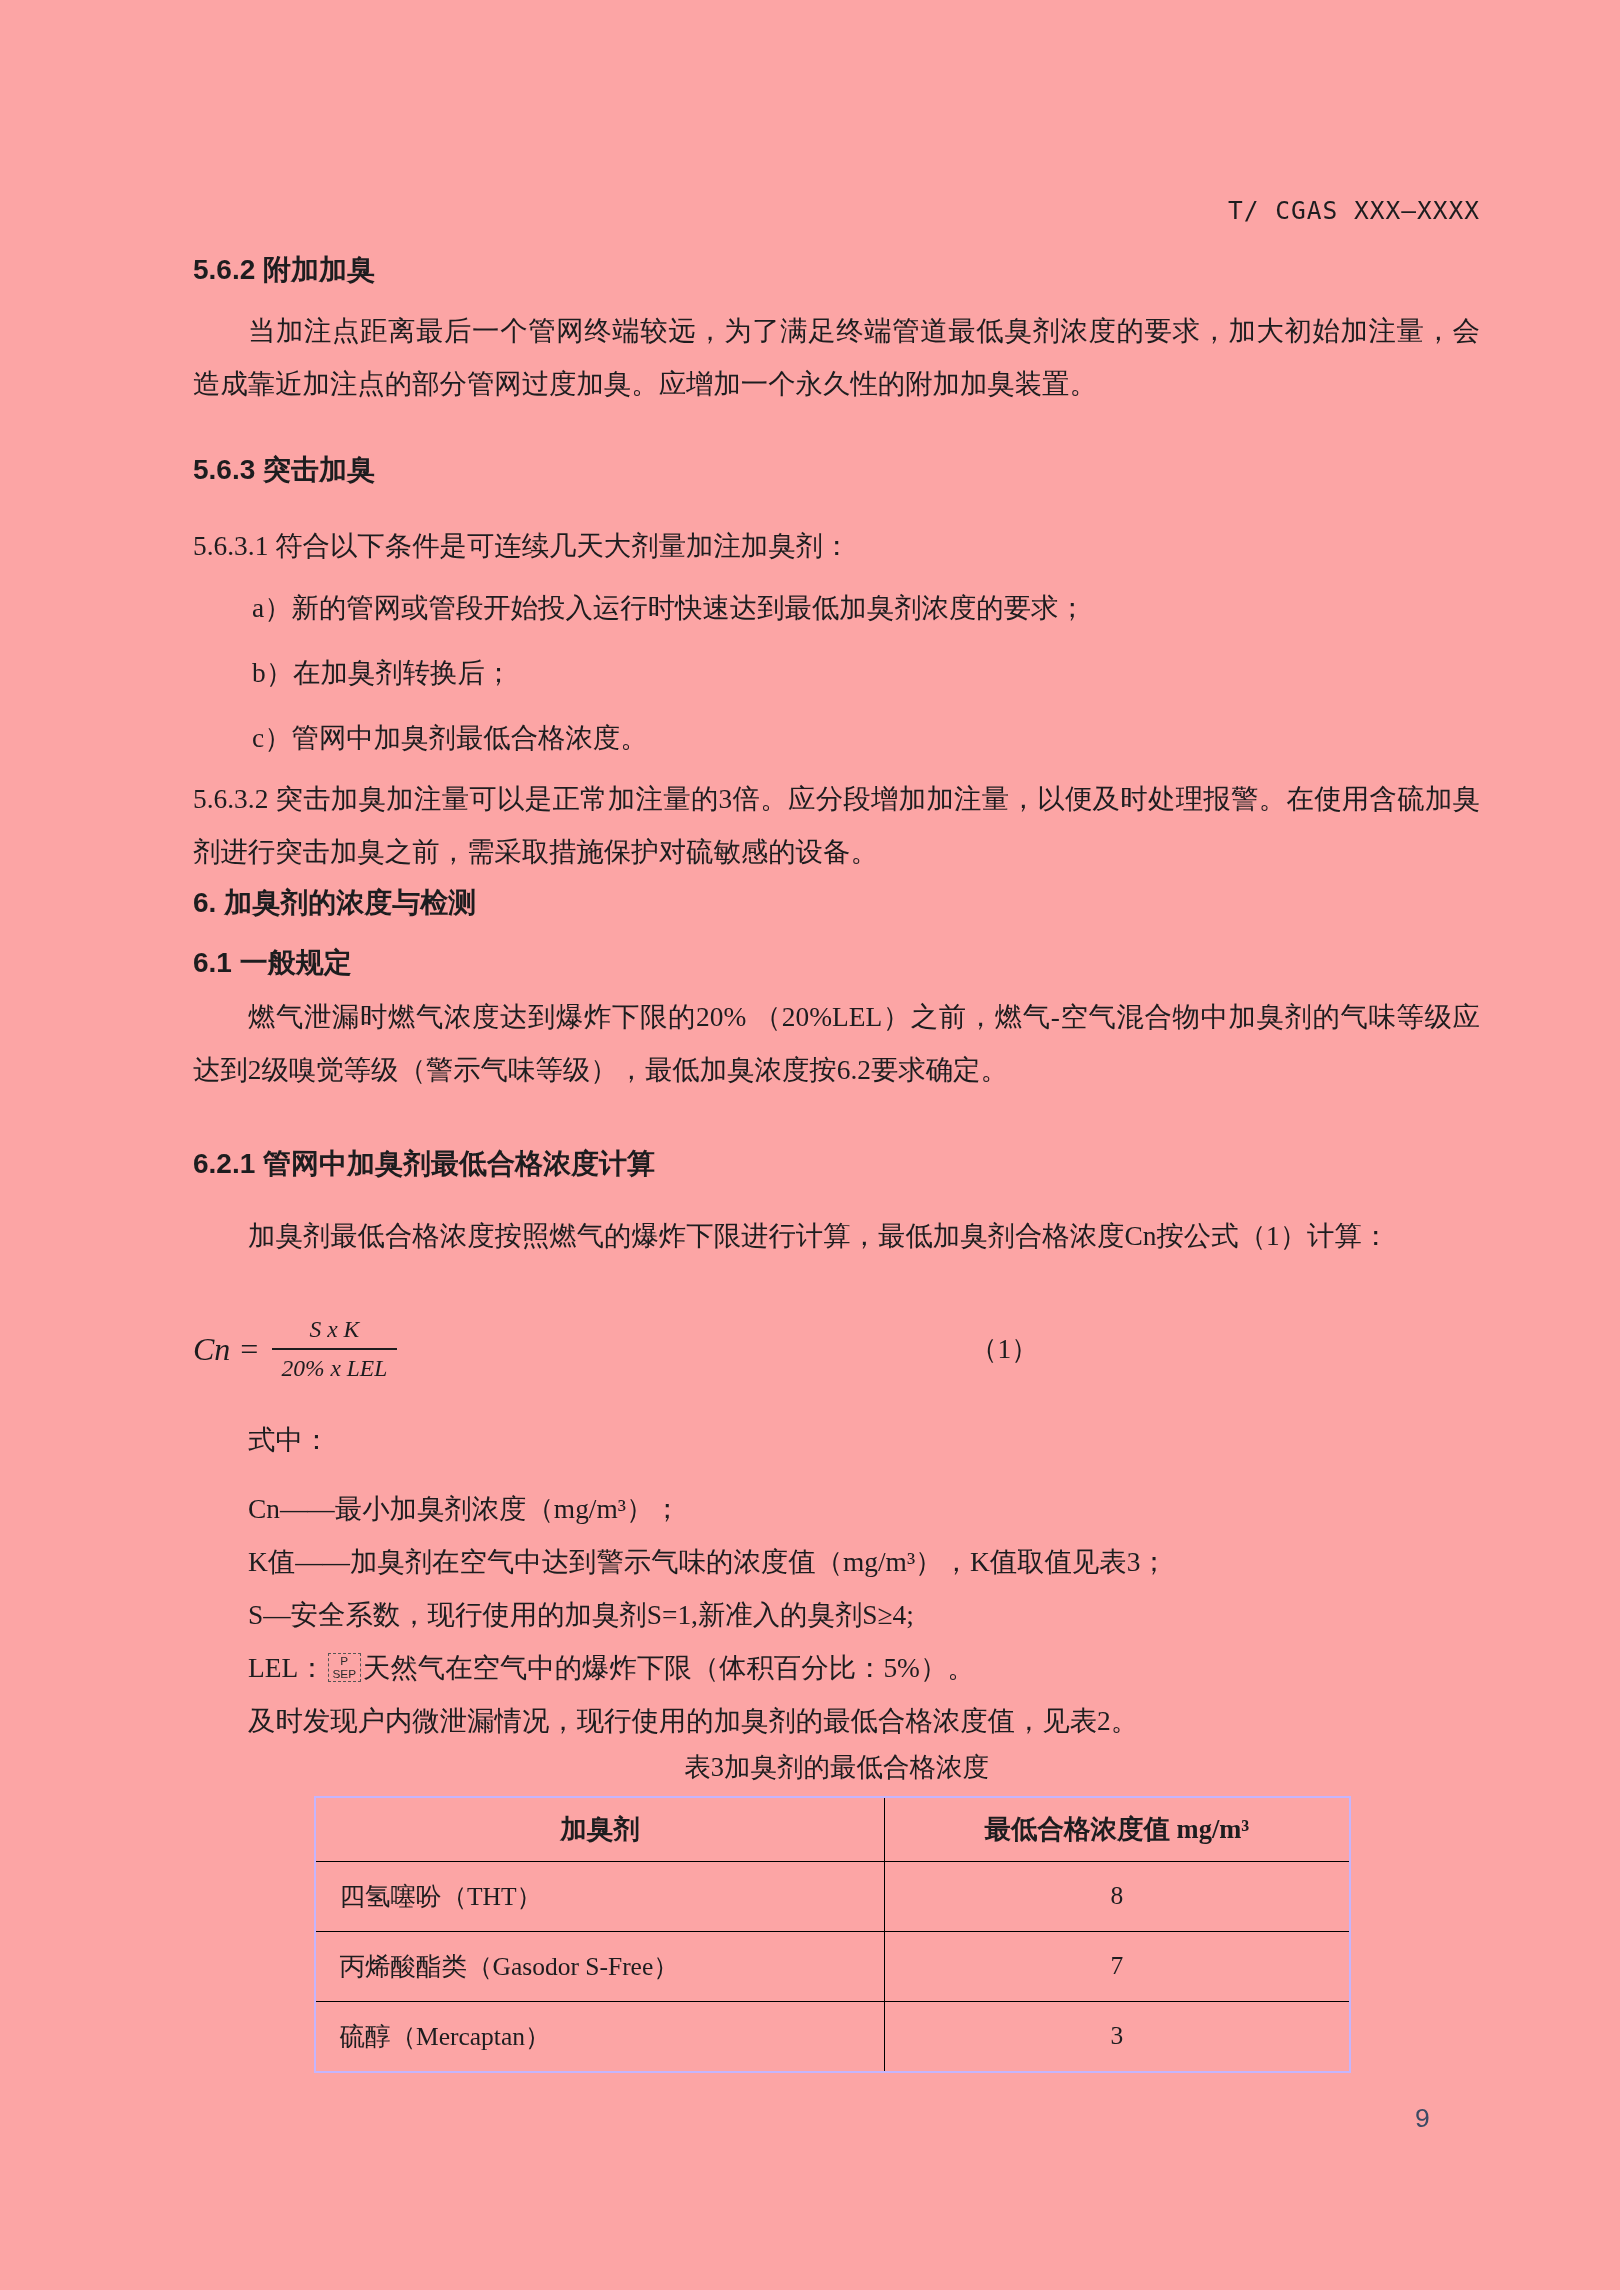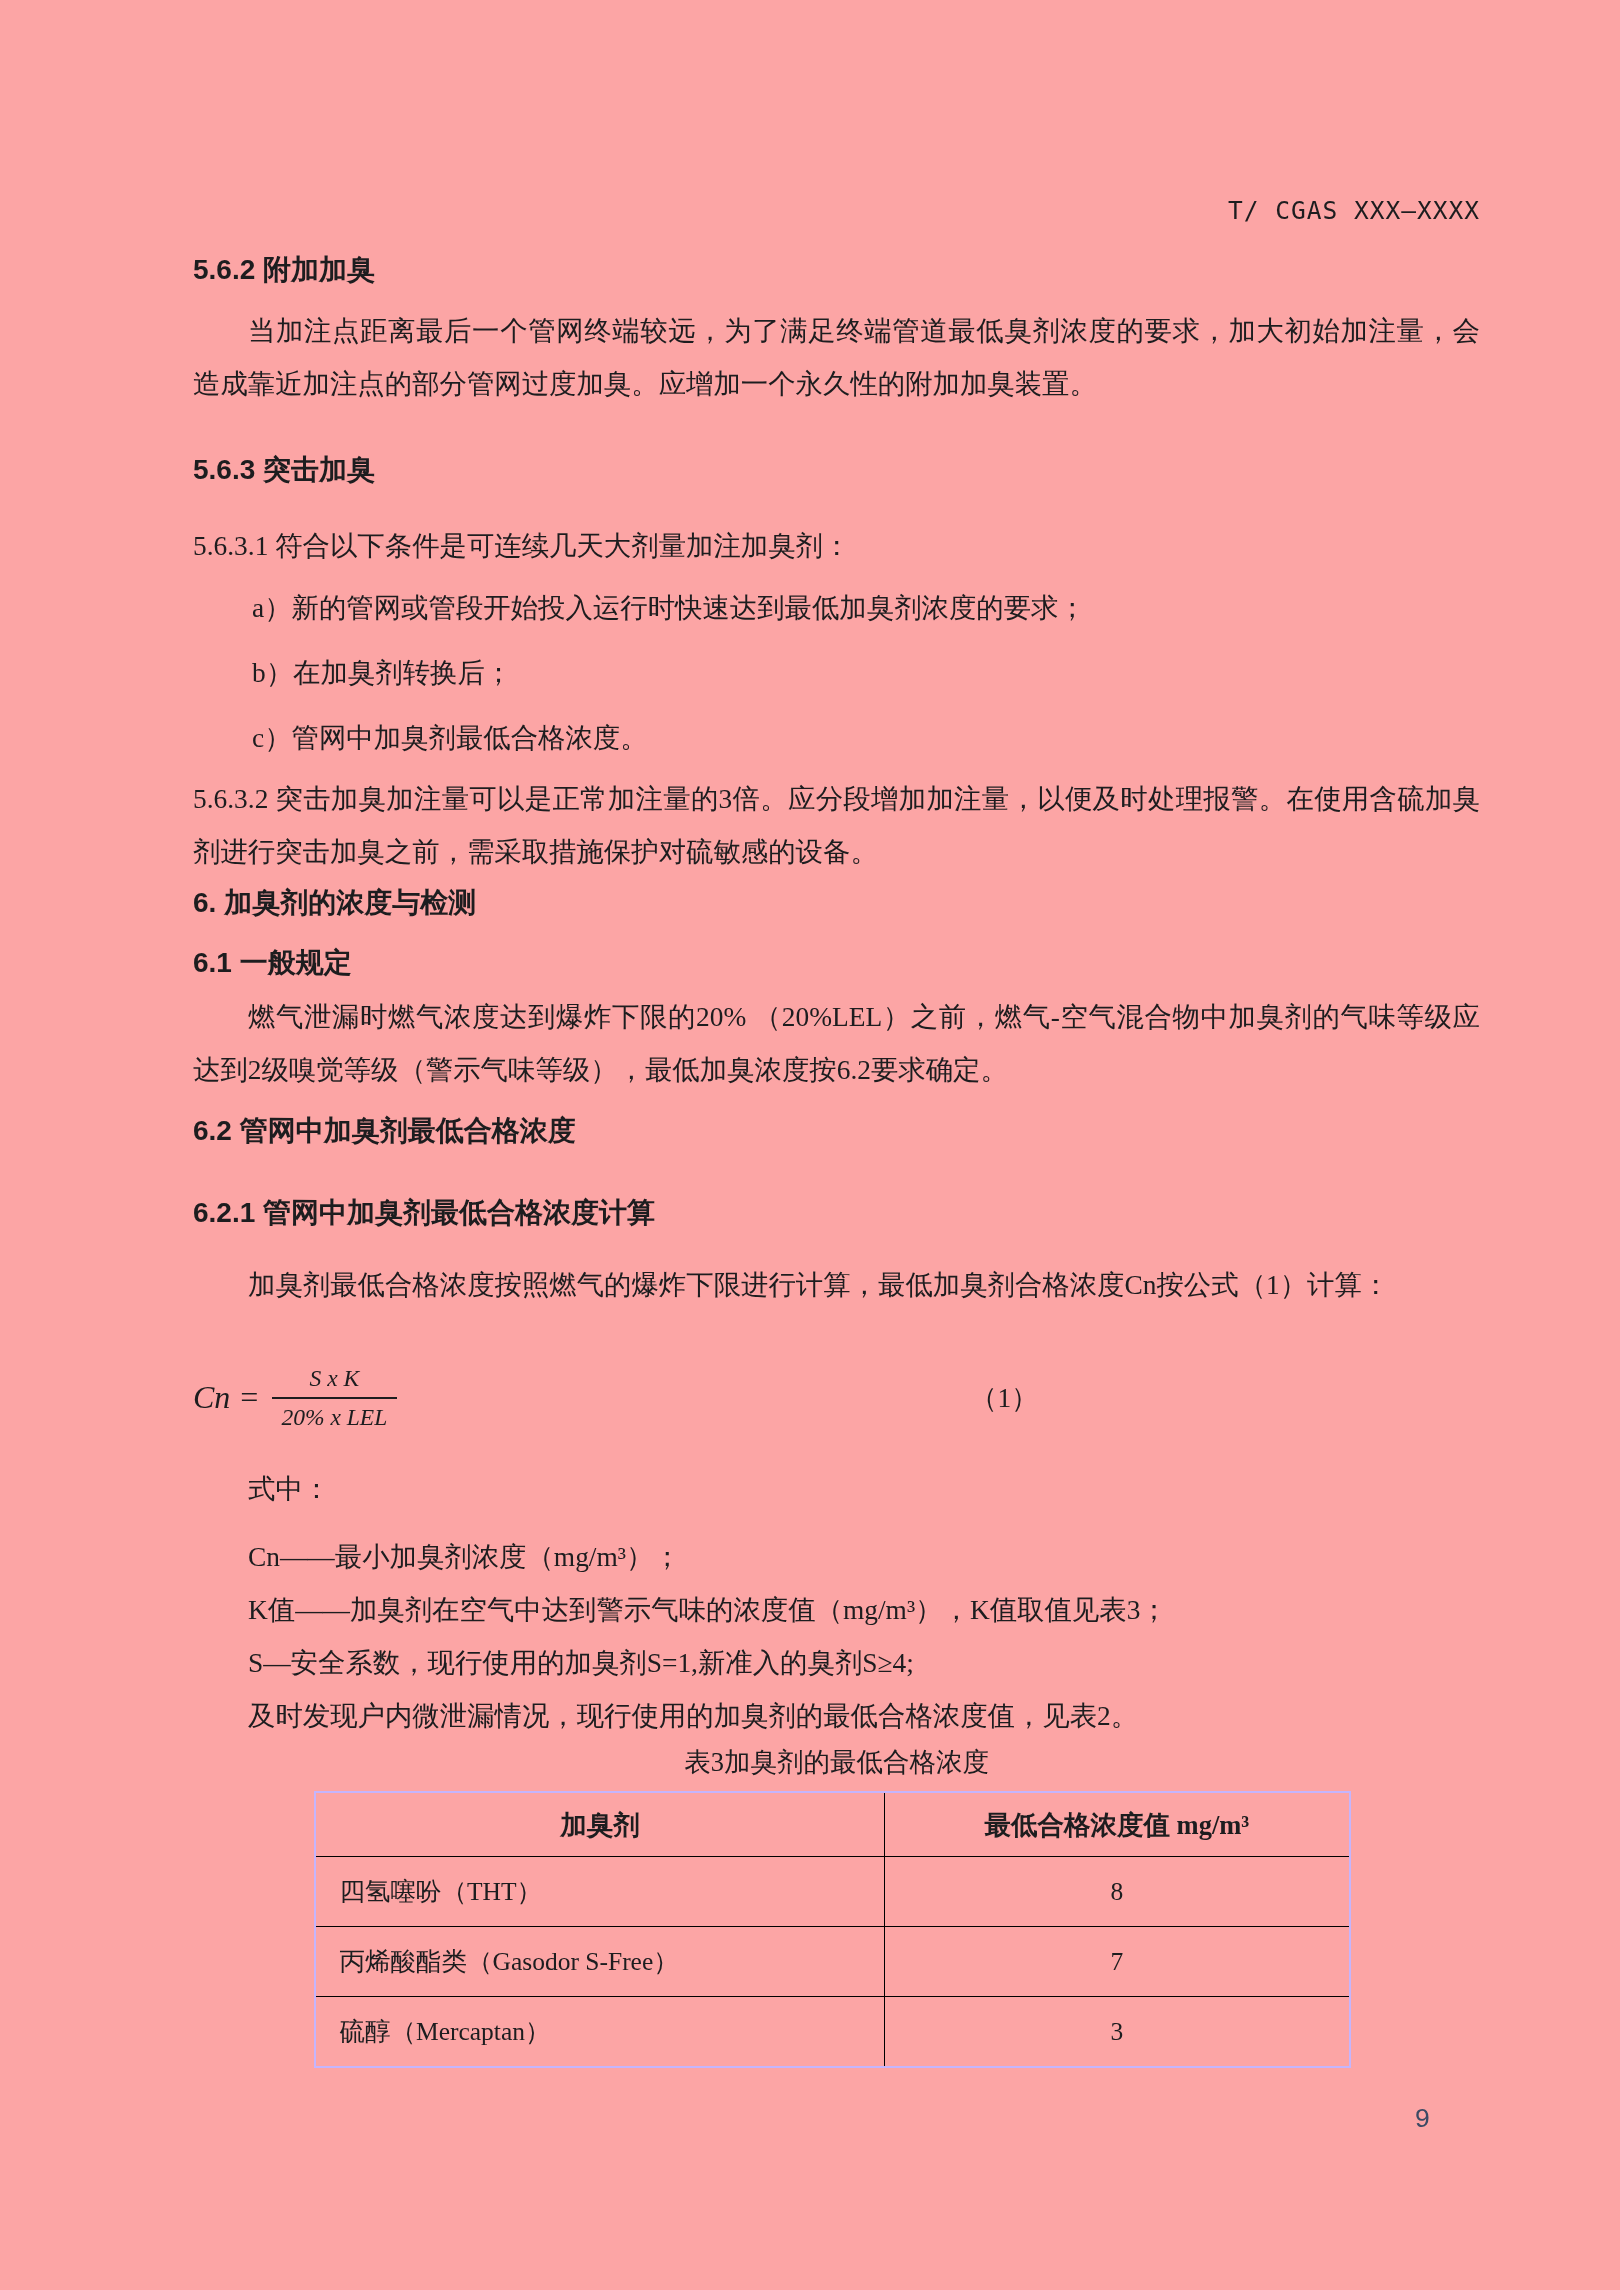--- a/index.html
+++ b/index.html
@@ -157,38 +157,38 @@
     <p class="body-p li li-a">a）新的管网或管段开始投入运行时快速达到最低加臭剂浓度的要求；</p>
     <p class="body-p li li-b">b）在加臭剂转换后；</p>
     <p class="body-p li li-c">c）管网中加臭剂最低合格浓度。</p>
 
     <p class="body-p p5632">5.6.3.2 突击加臭加注量可以是正常加注量的3倍。应分段增加加注量，以便及时处理报警。在使用含硫加臭剂进行突击加臭之前，需采取措施保护对硫敏感的设备。</p>
 
     <h3 class="h-sec h6">6. 加臭剂的浓度与检测</h3>
     <h3 class="h-sec h61">6.1 一般规定</h3>
     <p class="body-p indent p61">燃气泄漏时燃气浓度达到爆炸下限的20% （20%LEL）之前，燃气-空气混合物中加臭剂的气味等级应达到2级嗅觉等级（警示气味等级），最低加臭浓度按6.2要求确定。</p>
 
-    <h3 class="h-sec h62">6.2 管网中加臭剂最低合格浓度</h3>
     <h3 class="h-sec h621">6.2.1 管网中加臭剂最低合格浓度计算</h3>
     <p class="body-p indent p621">加臭剂最低合格浓度按照燃气的爆炸下限进行计算，最低加臭剂合格浓度Cn按公式（1）计算：</p>
 
     <div class="formula-row">
       <span class="f-lhs">Cn =</span>
       <span class="fraction">
         <span class="num">S x K</span>
         <span class="den">20% x LEL</span>
       </span>
       <span class="eq-number">（1）</span>
     </div>
 
     <p class="body-p where-label">式中：</p>
 
     <p class="body-p def-line def-cn">Cn——最小加臭剂浓度（mg/m³）；</p>
     <p class="body-p def-line">K值——加臭剂在空气中达到警示气味的浓度值（mg/m³），K值取值见表3；</p>
     <p class="body-p def-line">S—安全系数，现行使用的加臭剂S=1,新准入的臭剂S≥4;</p>
+    <p class="body-p def-line"><span>LEL：</span><span class="sep-box"><span>P</span><span>SEP</span></span><span>天然气在空气中的爆炸下限（体积百分比：5%）。</span></p>
     <p class="body-p def-line">及时发现户内微泄漏情况，现行使用的加臭剂的最低合格浓度值，见表2。</p>
 
     <div class="table-caption-above">表3加臭剂的最低合格浓度</div>
 
     <table class="table3">
       <thead>
         <tr>
           <th>加臭剂</th>
           <th>最低合格浓度值 mg/m³</th>
         </tr>

